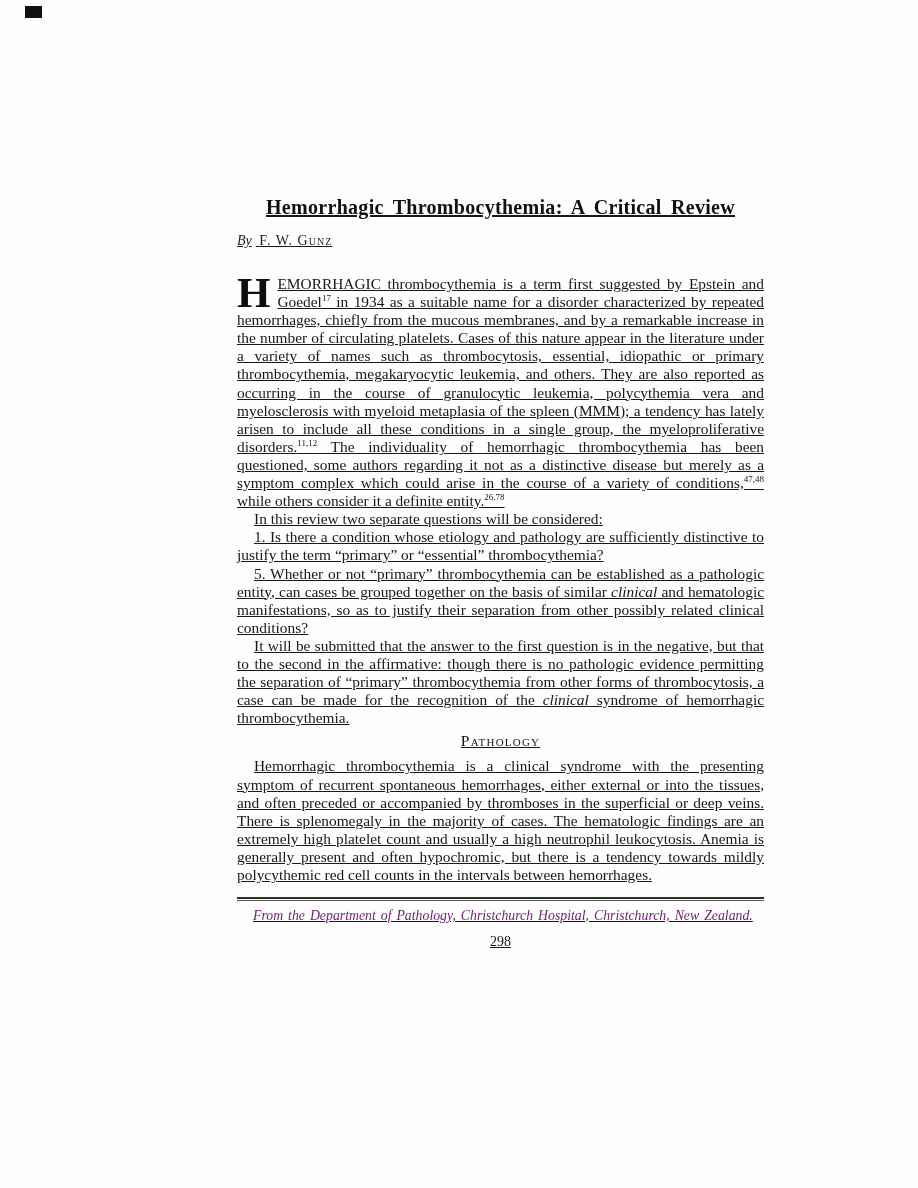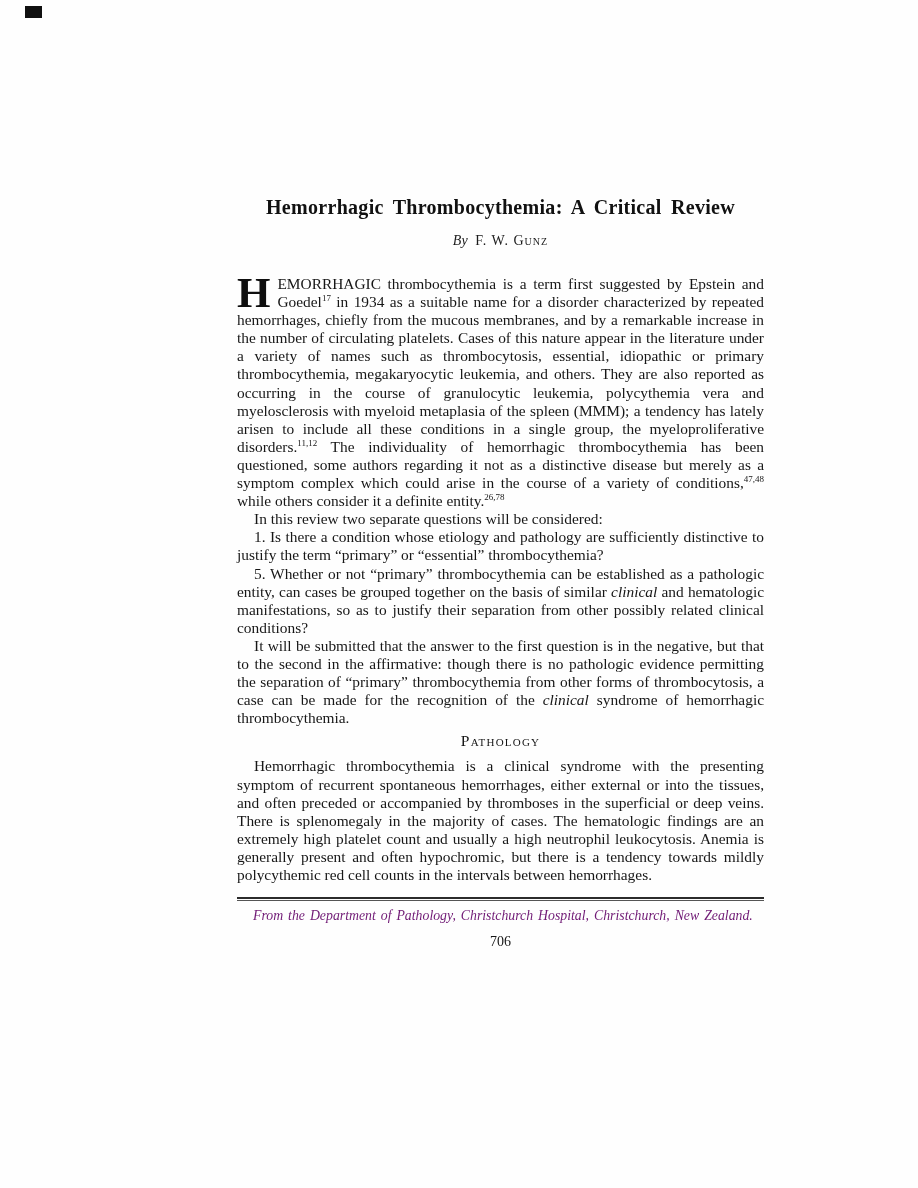--- a/index.html
+++ b/index.html
@@ -19,33 +19,34 @@
   .corner-mark {
     position: absolute;
     left: 25px; top: 6px;
     width: 17px; height: 12px;
     background: #101010;
   }
   .content {
     position: absolute;
     left: 237px; top: 196px;
     width: 527px;
+    text-decoration: underline;
   }
   .title {
     margin: 0;
     font-size: 20px;
     font-weight: bold;
     text-align: center;
     letter-spacing: 0.3px;
     word-spacing: 4px;
     color: #111111;
   }
   .byline {
     margin-top: 14px;
-    text-align: center;
+    text-align: left;
     font-size: 14px;
     color: #1c1c1c;
   }
   .byline .by { font-style: italic; margin-right: 4px; }
   .byline .author { font-variant: small-caps; letter-spacing: 1px; }
   .bodytext {
     margin-top: 26px;
     font-size: 15.4px;
     line-height: 18.1px;
     text-align: justify;
@@ -136,17 +137,17 @@
 
       <p>Hemorrhagic thrombocythemia is a clinical syndrome with the presenting symptom of recurrent spontaneous hemorrhages, either external or into the tissues, and often preceded or accompanied by thromboses in the superficial or deep veins. There is splenomegaly in the majority of cases. The hematologic findings are an extremely high platelet count and usually a high neutrophil leukocytosis. Anemia is generally present and often hypochromic, but there is a tendency towards mildly polycythemic red cell counts in the intervals between hemorrhages.</p>
 
 
     </div>
 
     <div class="footnote-rule"></div>
 
     <div class="footnote">From the Department of Pathology, Christchurch Hospital, Christchurch, New Zealand.</div>
 
-    <div class="page-number">706</div>
+    <div class="page-number">298</div>
 
   </div>
 
 </div>
 
 </body></html>

